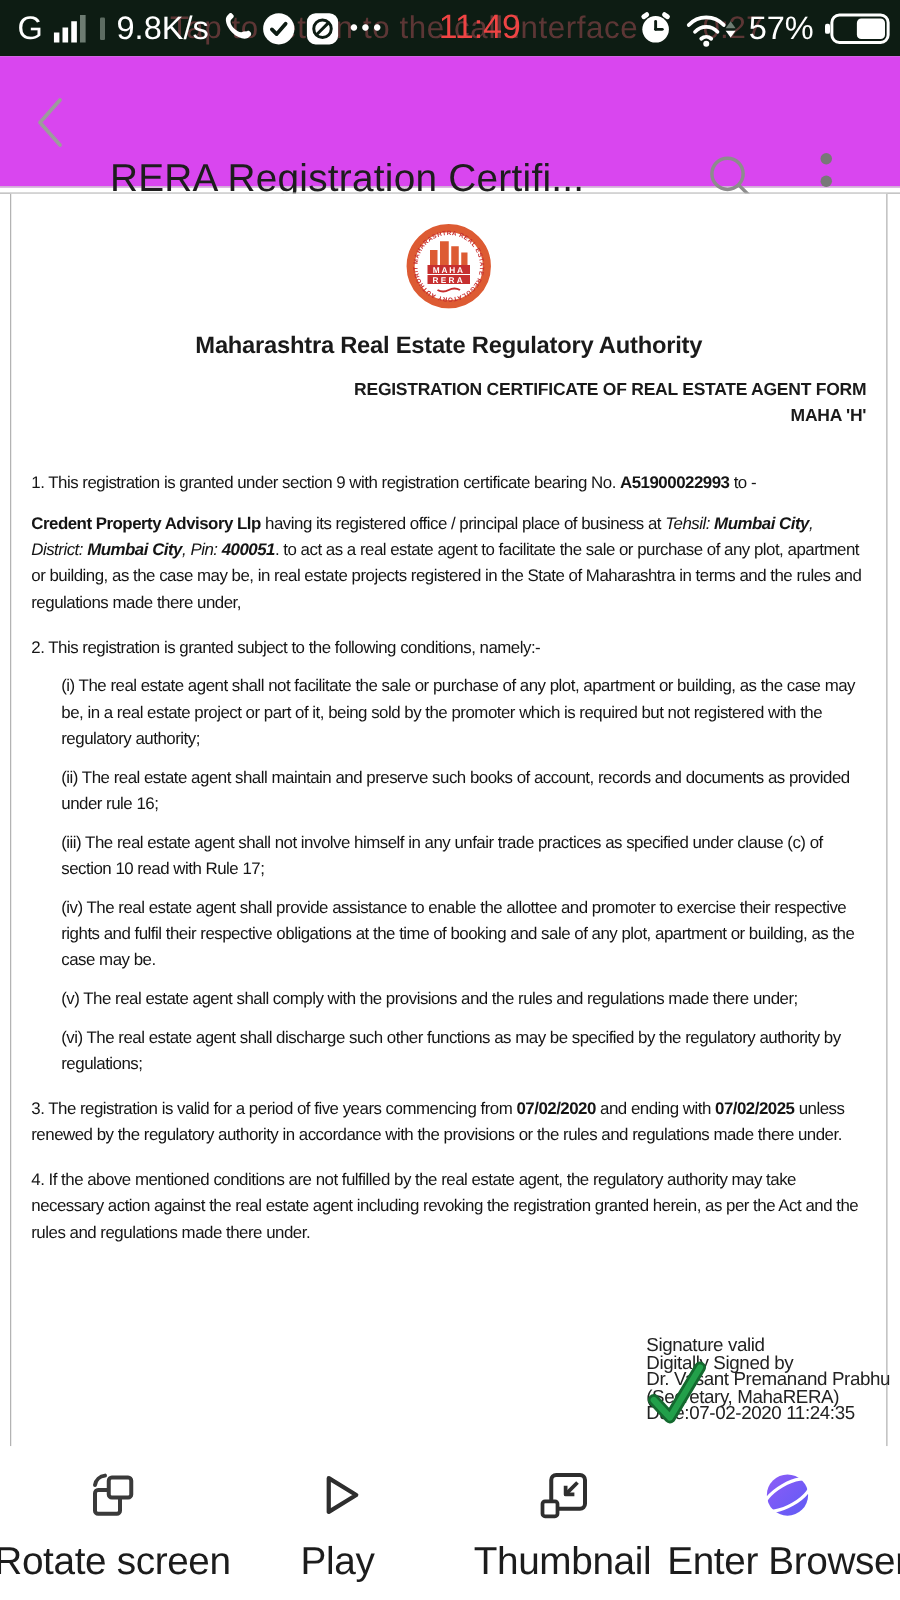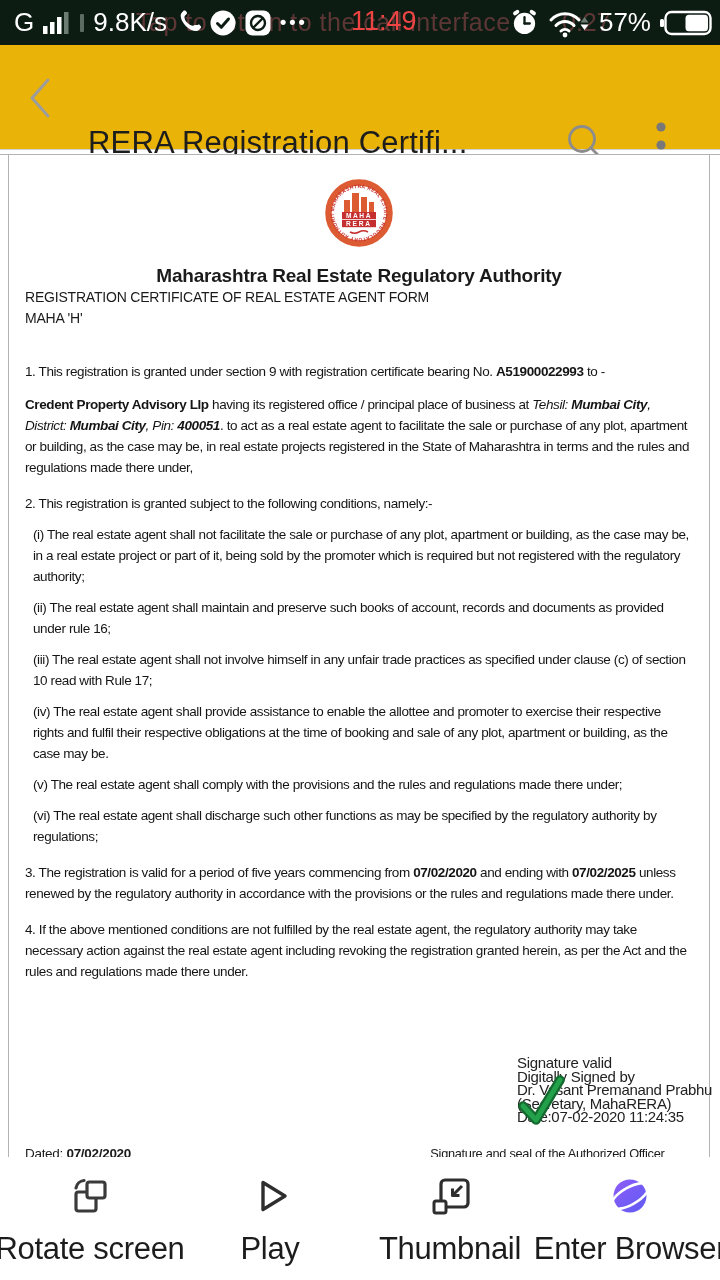--- a/index.html
+++ b/index.html
@@ -14,39 +14,39 @@
     font-size:25px; color:rgba(158,76,82,.55); letter-spacing:.5px; }
   .ghost-timer { position:absolute; top:8px; left:562px; z-index:1;
     font-size:25px; color:rgba(158,76,82,.55); }
   .sb-left { position:absolute; left:14px; top:0; height:45px; display:flex; align-items:center; gap:9px; z-index:2; }
   .sb-right { position:absolute; right:8px; top:0; height:45px; display:flex; align-items:center; gap:9px; z-index:2; }
   .sb-text { color:#fff; font-size:26px; }
   .sb-time { position:absolute; left:351px; top:6px; z-index:2; color:#ef4444; font-size:27px; }
   .sb-dots { color:#fff; font-size:18px; font-weight:bold; letter-spacing:3px; }
   .sig-divider { width:4px; height:18px; background:#5d6c62; border-radius:1px; }
   
-  .app-header { position:absolute; top:45px; left:0; right:0; height:104px; background:#eab308;
+  .app-header { position:absolute; top:45px; left:0; right:0; height:104px; background:#d946ef;
     border-bottom:1px solid #cfcfcf; }
   .hdr-back { position:absolute; left:28px; top:32px; }
   .hdr-title { position:absolute; left:88px; top:80px; font-size:31px; color:#1d1d1d;
     white-space:nowrap; letter-spacing:.2px; }
   .hdr-search { position:absolute; left:566px; top:78px; }
   .hdr-menu { position:absolute; left:655px; top:76px; }
   
   .page-top-line { position:absolute; top:154px; left:0; right:0; border-top:1px solid #b3b3b3; }
   .doc-page { position:absolute; top:155px; left:8px; width:702px; height:1002px; background:#fff;
     border-left:1px solid #b3b3b3; border-right:1px solid #b3b3b3;
     padding:24px 16px 0; box-sizing:border-box; }
   .logo-wrap { text-align:center; }
   .doc-h1 { margin-top:14px; text-align:center; font-size:19px; font-weight:bold; letter-spacing:-0.2px; }
-  .doc-h2 { text-align:left; font-size:14px; font-weight:normal; line-height:21px; letter-spacing:-0.2px; }
+  .doc-h2 { margin-top:13px; text-align:right; font-size:14px; font-weight:bold; line-height:21px; letter-spacing:-0.2px; }
   .doc-rule { text-align:center; font-size:12.5px; margin-top:2px; }
   .para { font-size:13.5px; line-height:21px; letter-spacing:-0.4px; margin-top:12px; color:#151515; }
   .p1 { margin-top:32px; }
-  .cond { margin-left:8px; margin-top:10px; }
+  .cond { margin-left:24px; margin-top:10px; }
   .gap-top { margin-top:15px; }
   .sig-block { position:relative; margin-top:74px; margin-left:492px; width:200px;
     font-size:15px; line-height:13.5px; letter-spacing:-0.3px; color:#222; }
   .sig-line { white-space:nowrap; }
   .sig-check { position:absolute; left:0px; top:18px; }
   .doc-footer { display:flex; justify-content:space-between; margin-top:20px; }
   .foot-left { font-size:13.5px; letter-spacing:-0.3px; line-height:20px; }
   .foot-right { text-align:center; font-size:12.8px; letter-spacing:-0.3px; line-height:20px; padding-right:22px; }
   
   .toolbar { position:absolute; top:1157px; left:0; right:0; height:123px; background:#fff;

